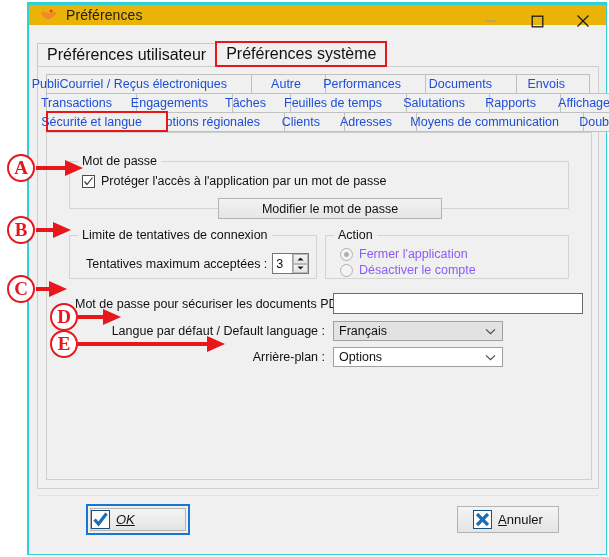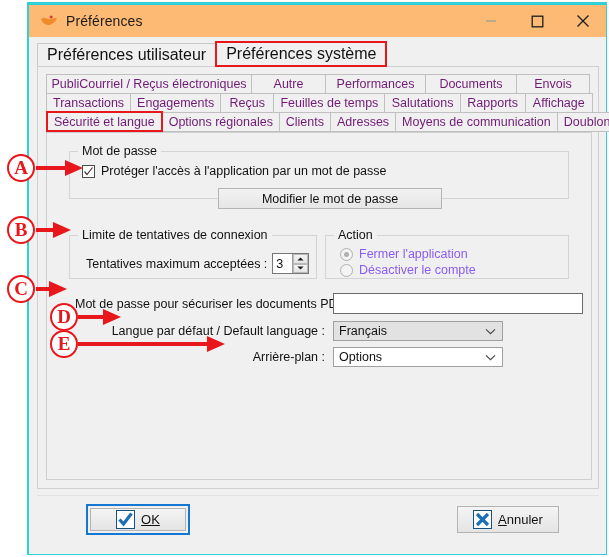--- a/index.html
+++ b/index.html
@@ -18,22 +18,22 @@
     width: 580px; height: 553px;
     background: #f0f0f0;
     border: 1px solid #2fd0d8;
     border-top-width: 3px;
     border-left-width: 2px;
   }
 
   
   #titlebar {
     position: relative;
-    height: 32px;
-    background: #fdba74;
+    height: 20px;
+    background: #eab308;
     display: flex;
     align-items: center;
   }
   #app-icon {
     margin-left: 11px;
     width: 18px; height: 18px;
     display: block;
   }
   #win-title {
     margin-left: 8px;
@@ -93,28 +93,28 @@
     width: 546px;
   }
   .tabrow {
     display: flex;
     height: 19px;
   }
   .subtab {
     border: 1px solid #c0c0c0;
     background: #f0f0f0;
     font-size: 12.5px;
-    color: #701a75;
-    display: flex;
-    align-items: center;
-    justify-content: center;
+    color: #1d4ed8;
+    display: flex;
+    align-items: center;
+    justify-content: flex-end;
     margin-right: -1px;
     margin-bottom: -1px;
     white-space: nowrap;
-    padding: 0 6px;
+    padding: 0 24px;
   }
   .subtab.selected {
     border: 2px solid #e8171c;
     background: #f0f0f0;
     position: relative;
     z-index: 5;
     height: 21px;
     margin-top: -1px;
   }
 
@@ -136,21 +136,21 @@
   .group-legend {
     position: absolute;
     top: -8px; left: 8px;
     background: #f0f0f0;
     padding: 0 4px;
     font-size: 12.5px;
     color: #111;
     white-space: nowrap;
   }
 
-  #gb-password { left: 22px; top: 18px; width: 500px; height: 48px; }
+  #gb-password { left: 22px; top: 28px; width: 500px; height: 48px; }
   #gb-attempts { left: 22px; top: 102px; width: 248px; height: 44px; }
   #gb-action  { left: 278px; top: 102px; width: 244px; height: 44px; }
 
   
   .chk-row {
     position: absolute;
     left: 12px; top: 12px;
     display: flex;
     align-items: center;
   }
@@ -312,21 +312,22 @@
     border: 2px solid #1477d4;
     background: #f0f0f0;
     padding: 2px;
   }
   #ok-btn {
     width: 100%; height: 100%;
     background: linear-gradient(#f4f4f4, #e4e4e4);
     border: 1px solid #b4b4b4;
     display: flex;
     align-items: center;
-    justify-content: center;
+    justify-content: flex-start;
+    font-style: italic;
   }
   #cancel-btn {
     position: absolute;
     left: 428px; top: 501px;
     width: 102px; height: 27px;
     background: linear-gradient(#f4f4f4, #e4e4e4);
     border: 1px solid #b4b4b4;
     display: flex;
     align-items: center;
     justify-content: center;
@@ -423,21 +424,21 @@
       </div>
 
       <div class="tabrow">
         <div class="subtab" style="width:91px">
           <span>Transactions</span>
           </div>
         <div class="subtab" style="width:97px">
           <span>Engagements</span>
           </div>
         <div class="subtab" style="width:59px">
-          <span>Reçus</span>
+          <span>Tâches</span>
           </div>
         <div class="subtab" style="width:117px">
           <span>Feuilles de temps</span>
           </div>
         <div class="subtab" style="width:84px">
           <span>Salutations</span>
           </div>
         <div class="subtab" style="width:72px">
           <span>Rapports</span>
           </div>

